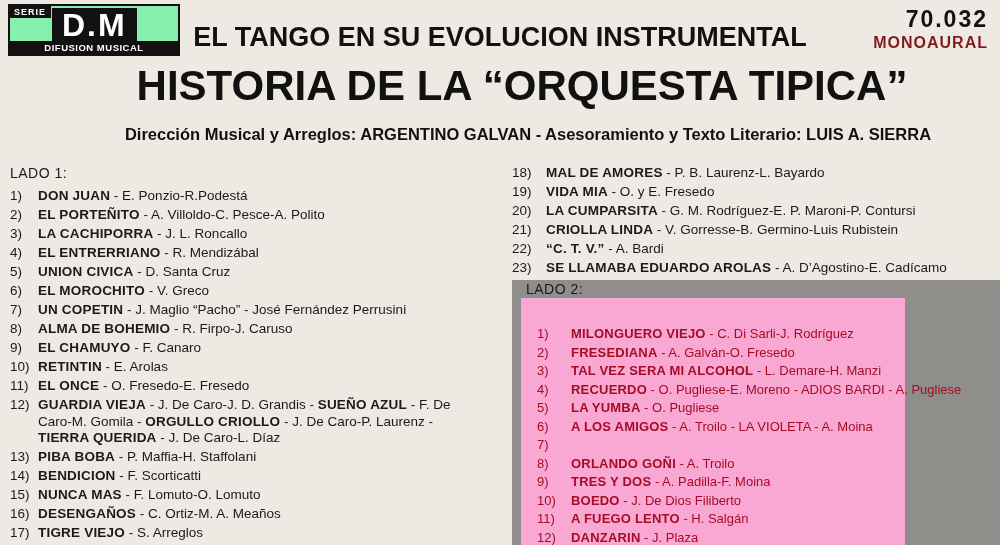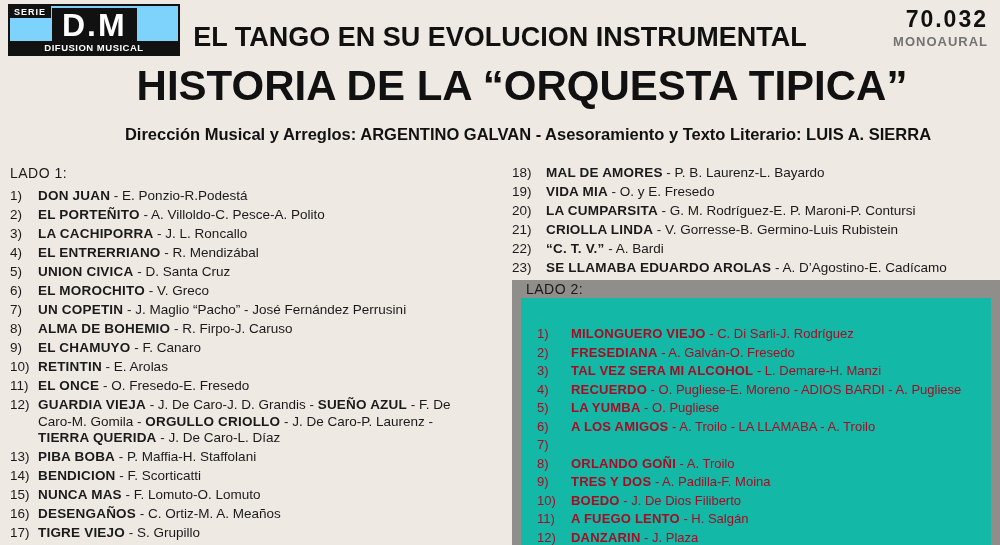--- a/index.html
+++ b/index.html
@@ -17,21 +17,21 @@
     background: #efe9e4;
     overflow: hidden;
   }
   
   #logo-box {
     position: absolute;
     left: 8px;
     top: 4px;
     width: 172px;
     height: 52px;
-    background: #7dd3fc;
+    background: #86efac;
     border: 2px solid #111;
     box-sizing: border-box;
   }
   #serie-tab {
     position: absolute;
     left: 0;
     top: 0;
     background: #111;
     color: #fff;
     font-size: 9px;
@@ -73,24 +73,24 @@
     text-align: right;
   }
   #catalog .num {
     font-size: 23px;
     font-weight: bold;
     letter-spacing: 2px;
     color: #111;
     font-family: "Liberation Sans", sans-serif;
   }
   #catalog .mono {
-    font-size: 13px;
+    font-size: 16px;
     font-weight: bold;
     letter-spacing: 1px;
-    color: #737373;
+    color: #7f1d1d;
     margin-top: 1px;
   }
   #title-small {
     position: absolute;
     left: 0;
     top: 22px;
     width: 100%;
     text-align: center;
     font-size: 27px;
     font-weight: bold;
@@ -177,23 +177,23 @@
     top: 280px;
     width: 488px;
     height: 265px;
     background: #8f8e8b;
     box-sizing: border-box;
   }
   #side2-red {
     position: absolute;
     left: 9px;
     top: 18px;
-    width: 470px;
+    width: 384px;
     height: 247px;
-    background: #14b8a6;
+    background: #f9a8d4;
   }
   #side2-label {
     position: absolute;
     left: 14px;
     top: 1px;
     font-size: 14px;
     color: #1a1a1a;
     letter-spacing: 0.5px;
   }
   .track-red {
@@ -251,21 +251,21 @@
         <div class="track"><span class="num">7)</span><span class="body"><span class="tname">UN COPETIN</span><span class="tauth"> - J. Maglio “Pacho” - José Fernández Perrusini</span></span></div>
         <div class="track"><span class="num">8)</span><span class="body"><span class="tname">ALMA DE BOHEMIO</span><span class="tauth"> - R. Firpo-J. Caruso</span></span></div>
         <div class="track"><span class="num">9)</span><span class="body"><span class="tname">EL CHAMUYO</span><span class="tauth"> - F. Canaro</span></span></div>
         <div class="track"><span class="num">10)</span><span class="body"><span class="tname">RETINTIN</span><span class="tauth"> - E. Arolas</span></span></div>
         <div class="track"><span class="num">11)</span><span class="body"><span class="tname">EL ONCE</span><span class="tauth"> - O. Fresedo-E. Fresedo</span></span></div>
         <div class="track multi"><span class="num">12)</span><span class="body"><span class="tname">GUARDIA VIEJA</span><span class="tauth"> - J. De Caro-J. D. Grandis - </span><span class="tname">SUEÑO AZUL</span><span class="tauth">  - F. De Caro-M. Gomila - </span><span class="tname">ORGULLO CRIOLLO</span><span class="tauth">  - J. De Caro-P. Laurenz - </span><span class="tname">TIERRA QUERIDA</span><span class="tauth">  - J. De Caro-L. Díaz</span></span></div>
         <div class="track"><span class="num">13)</span><span class="body"><span class="tname">PIBA BOBA</span><span class="tauth"> - P. Maffia-H. Staffolani</span></span></div>
         <div class="track"><span class="num">14)</span><span class="body"><span class="tname">BENDICION</span><span class="tauth"> - F. Scorticatti</span></span></div>
         <div class="track"><span class="num">15)</span><span class="body"><span class="tname">NUNCA MAS</span><span class="tauth"> - F. Lomuto-O. Lomuto</span></span></div>
         <div class="track"><span class="num">16)</span><span class="body"><span class="tname">DESENGAÑOS</span><span class="tauth"> - C. Ortiz-M. A. Meaños</span></span></div>
-        <div class="track"><span class="num">17)</span><span class="body"><span class="tname">TIGRE VIEJO</span><span class="tauth"> - S. Grupillo</span></span></div>
+        <div class="track"><span class="num">17)</span><span class="body"><span class="tname">TIGRE VIEJO</span><span class="tauth"> - S. Arreglos</span></span></div>
       </div>
   </div>
 
   <div class="col" id="col-right">
     <div id="side1-cont-tracks">
         <div class="track"><span class="num">18)</span><span class="body"><span class="tname">MAL DE AMORES</span><span class="tauth"> - P. B. Laurenz-L. Bayardo</span></span></div>
         <div class="track"><span class="num">19)</span><span class="body"><span class="tname">VIDA MIA</span><span class="tauth"> - O. y E. Fresedo</span></span></div>
         <div class="track"><span class="num">20)</span><span class="body"><span class="tname">LA CUMPARSITA</span><span class="tauth"> - G. M. Rodríguez-E. P. Maroni-P. Contursi</span></span></div>
         <div class="track"><span class="num">21)</span><span class="body"><span class="tname">CRIOLLA LINDA</span><span class="tauth"> - V. Gorresse-B. Germino-Luis Rubistein</span></span></div>
         <div class="track"><span class="num">22)</span><span class="body"><span class="tname">“C. T. V.”</span><span class="tauth"> - A. Bardi</span></span></div>
@@ -275,21 +275,21 @@
 
   <div id="side2-panel">
     <div id="side2-label">LADO 2:</div>
     <div id="side2-red">
       <div id="side2-list">
           <div class="track-red"><span class="num">1)</span><span class="tname">MILONGUERO VIEJO</span><span class="tauth"> - C. Di Sarli-J. Rodríguez</span></div>
           <div class="track-red"><span class="num">2)</span><span class="tname">FRESEDIANA</span><span class="tauth"> - A. Galván-O. Fresedo</span></div>
           <div class="track-red"><span class="num">3)</span><span class="tname">TAL VEZ SERA MI ALCOHOL</span><span class="tauth"> - L. Demare-H. Manzi</span></div>
           <div class="track-red"><span class="num">4)</span><span class="tname">RECUERDO</span><span class="tauth"> - O. Pugliese-E. Moreno - ADIOS BARDI - A. Pugliese</span></div>
           <div class="track-red"><span class="num">5)</span><span class="tname">LA YUMBA</span><span class="tauth"> - O. Pugliese</span></div>
-          <div class="track-red"><span class="num">6)</span><span class="tname">A LOS AMIGOS</span><span class="tauth"> - A. Troilo - LA LLAMABA - A. Troilo</span></div>
+          <div class="track-red"><span class="num">6)</span><span class="tname">A LOS AMIGOS</span><span class="tauth"> - A. Troilo - LA VIOLETA - A. Moina</span></div>
           <div class="track-red"><span class="num">7)</span></div>
           <div class="track-red"><span class="num">8)</span><span class="tname">ORLANDO GOÑI</span><span class="tauth"> - A. Troilo</span></div>
           <div class="track-red"><span class="num">9)</span><span class="tname">TRES Y DOS</span><span class="tauth"> - A. Padilla-F. Moina</span></div>
           <div class="track-red"><span class="num">10)</span><span class="tname">BOEDO</span><span class="tauth"> - J. De Dios Filiberto</span></div>
           <div class="track-red"><span class="num">11)</span><span class="tname">A FUEGO LENTO</span><span class="tauth"> - H. Salgán</span></div>
           <div class="track-red"><span class="num">12)</span><span class="tname">DANZARIN</span><span class="tauth"> - J. Plaza</span></div>
         </div>
     </div>
   </div>
 

